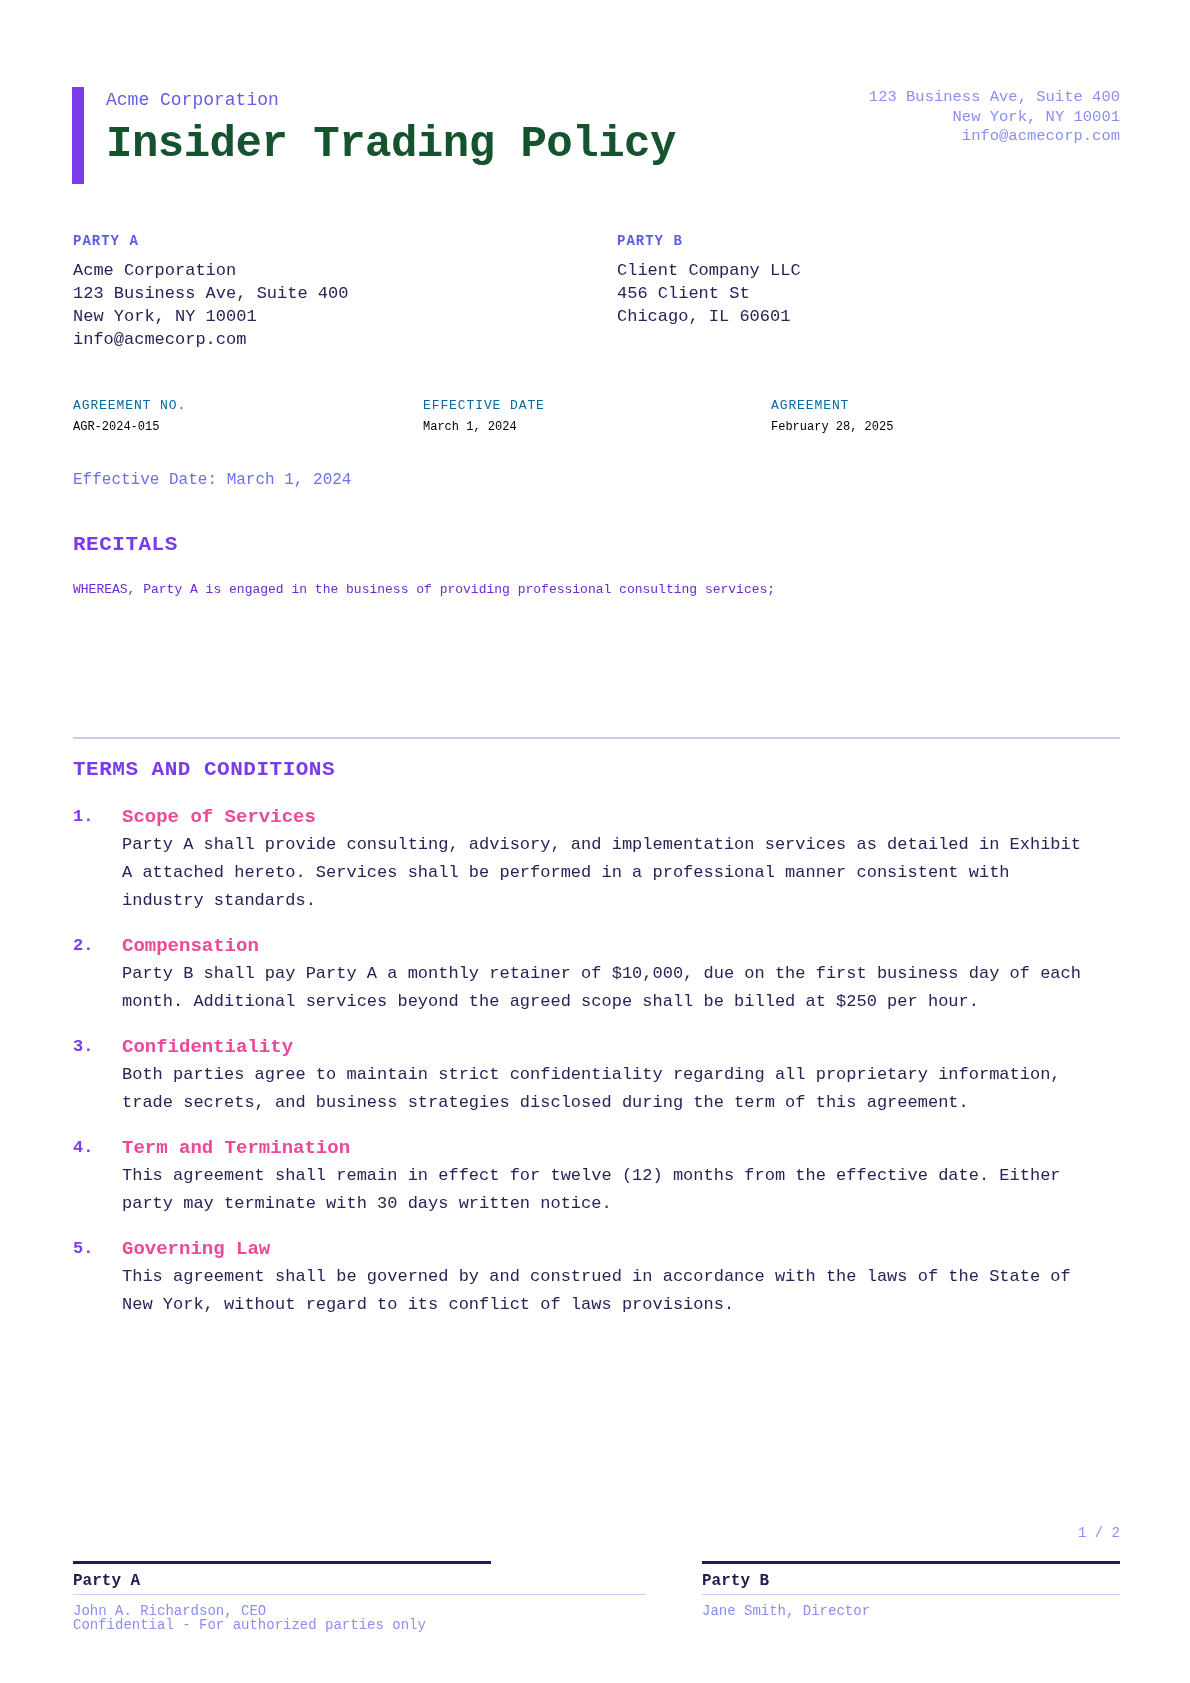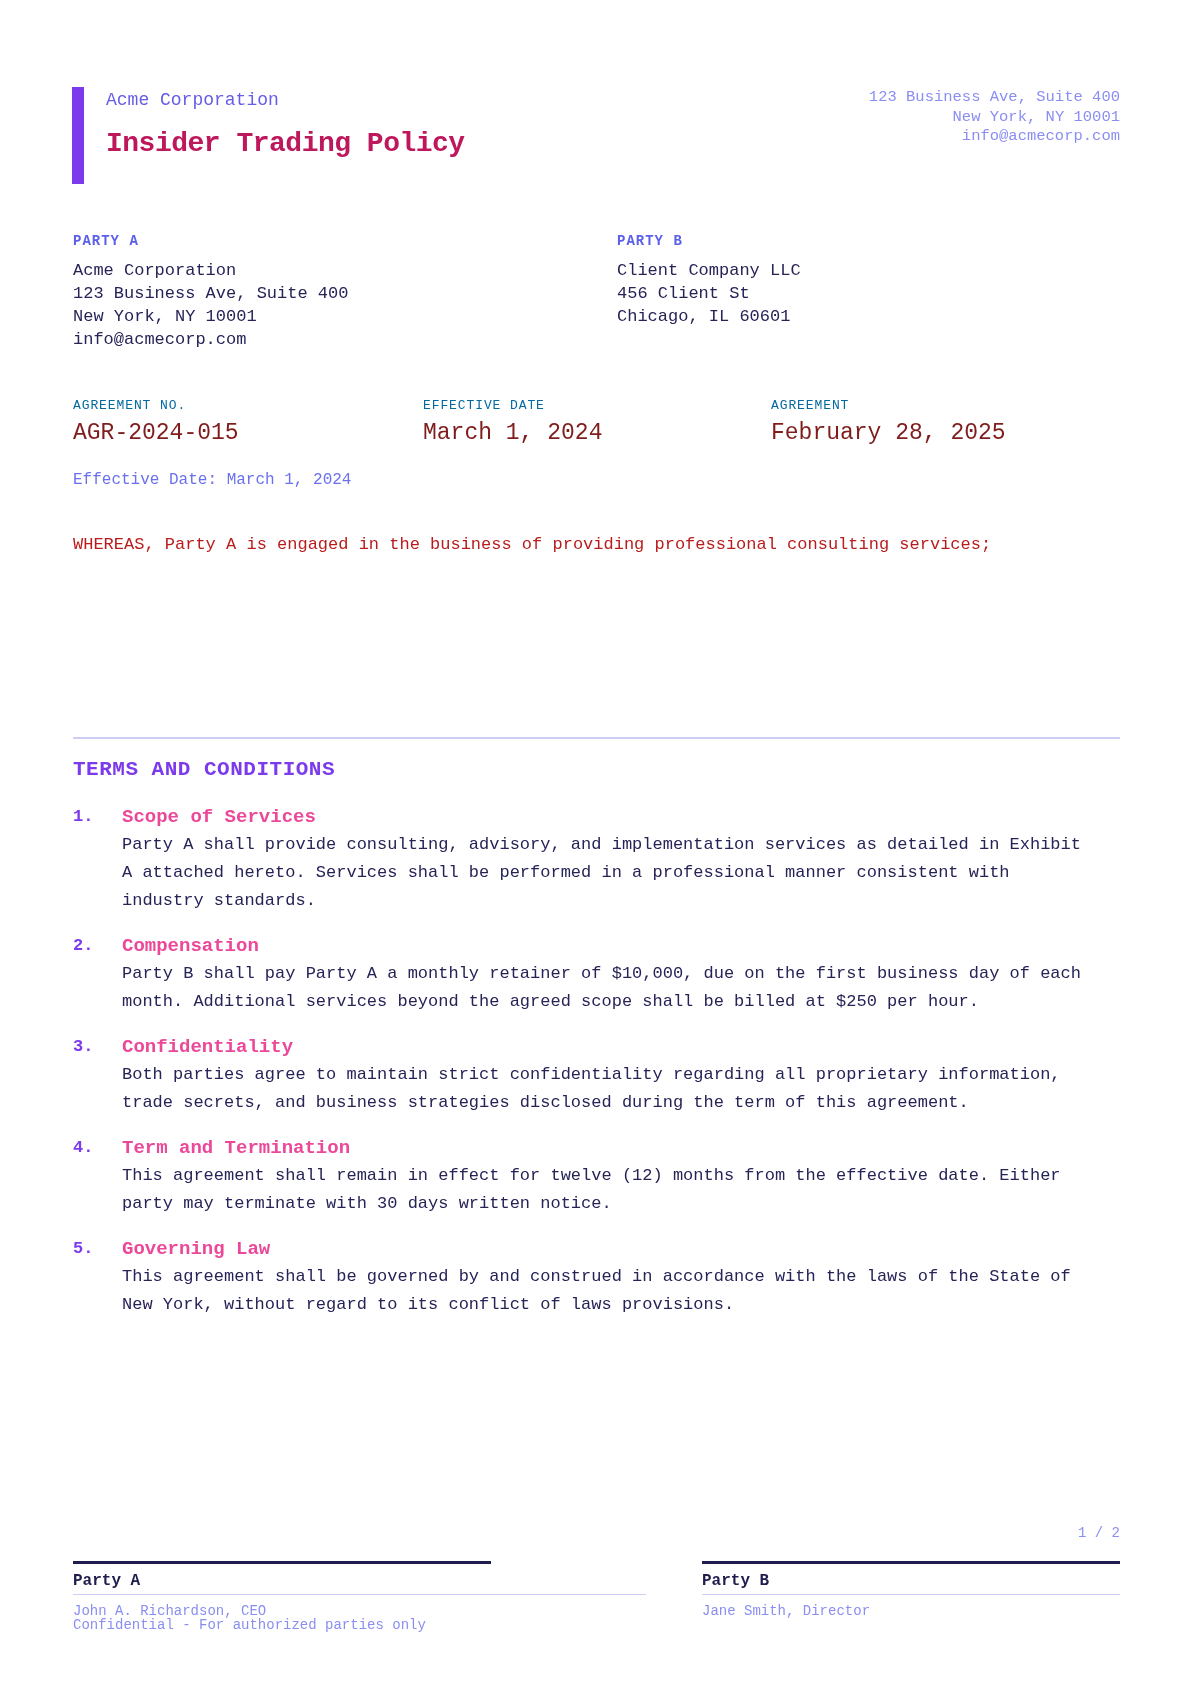--- a/index.html
+++ b/index.html
@@ -12,40 +12,40 @@
     font-family: Liberation Mono, monospace;
     overflow: hidden;
     margin: 15px auto;
   }
 
   
   .header { position: absolute; top: 70px; left: 72px; right: 70px; }
   .accent-bar { position: absolute; left: 0; top: 2px; width: 12px; height: 97px; background: #7c3aed; }
   .brand { margin-left: 34px; padding-top: 4px; }
   .company { font-size: 18px; color: #655ce8; line-height: 22px; }
-  .doc-title { font-size: 28px; font-weight: bold; color: #be185d; letter-spacing: -0.5px; margin-top: 11px; line-height: 44px; }
+  .doc-title { font-size: 44px; font-weight: bold; color: #14532d; letter-spacing: -0.5px; margin-top: 11px; line-height: 44px; }
   .address { position: absolute; top: 3px; right: 0; text-align: right; font-size: 15.5px; line-height: 19.5px; color: #8a8ef2; }
 
   
   .parties { position: absolute; top: 218px; left: 73px; right: 70px; display: grid; grid-template-columns: 544px 1fr; }
   .party-label { font-size: 14px; font-weight: bold; letter-spacing: 1px; color: #5c5fe8; margin-bottom: 10px; }
   .party-line { font-size: 17px; line-height: 23px; color: #262357; }
 
   
   .meta { position: absolute; top: 383px; left: 73px; display: grid; grid-template-columns: 350px 348px auto; }
   .meta-label { font-size: 13px; letter-spacing: 0.9px; color: #0369a1; }
-  .meta-value { font-size: 23px; color: #7f1d1d; margin-top: 7px; }
+  .meta-value { font-size: 12px; color: #000000; margin-top: 7px; }
 
   .effective { position: absolute; top: 456px; left: 73px; font-size: 16px; color: #6b70ee; }
 
   
   .recitals { position: absolute; top: 520px; left: 73px; right: 70px; }
   .section-heading { font-size: 21px; font-weight: bold; letter-spacing: 0.5px; color: #7c3aed; line-height: 20px; }
   .recitals .section-heading { margin-bottom: 27px; }
-  .recitals p { font-size: 17px; color: #b91c1c; margin-bottom: 29px; }
+  .recitals p { font-size: 13px; color: #6d28d9; margin-bottom: 29px; }
 
   .divider { position: absolute; top: 722px; left: 73px; right: 70px; height: 2px; background: #cdcef6; border: 0; }
 
   
   .terms { position: absolute; top: 745px; left: 73px; right: 70px; }
   .terms .section-heading { margin-bottom: 27px; }
   .term-item { display: flex; margin-bottom: 21px; }
   .term-num { width: 49px; flex: 0 0 49px; font-size: 17px; font-weight: bold; color: #7c3aed; line-height: 20px; }
   .term-content { flex: 1; max-width: 965px; }
   .term-title { font-size: 19px; font-weight: bold; color: #ec4899; line-height: 20px; margin-bottom: 4px; }
@@ -108,20 +108,21 @@
     </div>
     <div class="meta-col">
       <div class="meta-label">AGREEMENT</div>
       <div class="meta-value">February 28, 2025</div>
     </div>
   </div>
 
   <div class="effective">Effective Date: March 1, 2024</div>
 
   <div class="recitals">
+    <div class="section-heading">RECITALS</div>
     <p>WHEREAS, Party A is engaged in the business of providing professional consulting services;</p>
   </div>
 
   <hr class="divider">
 
   <div class="terms">
     <div class="section-heading">TERMS AND CONDITIONS</div>
 
     <div class="term-item">
       <div class="term-num">1.</div>

